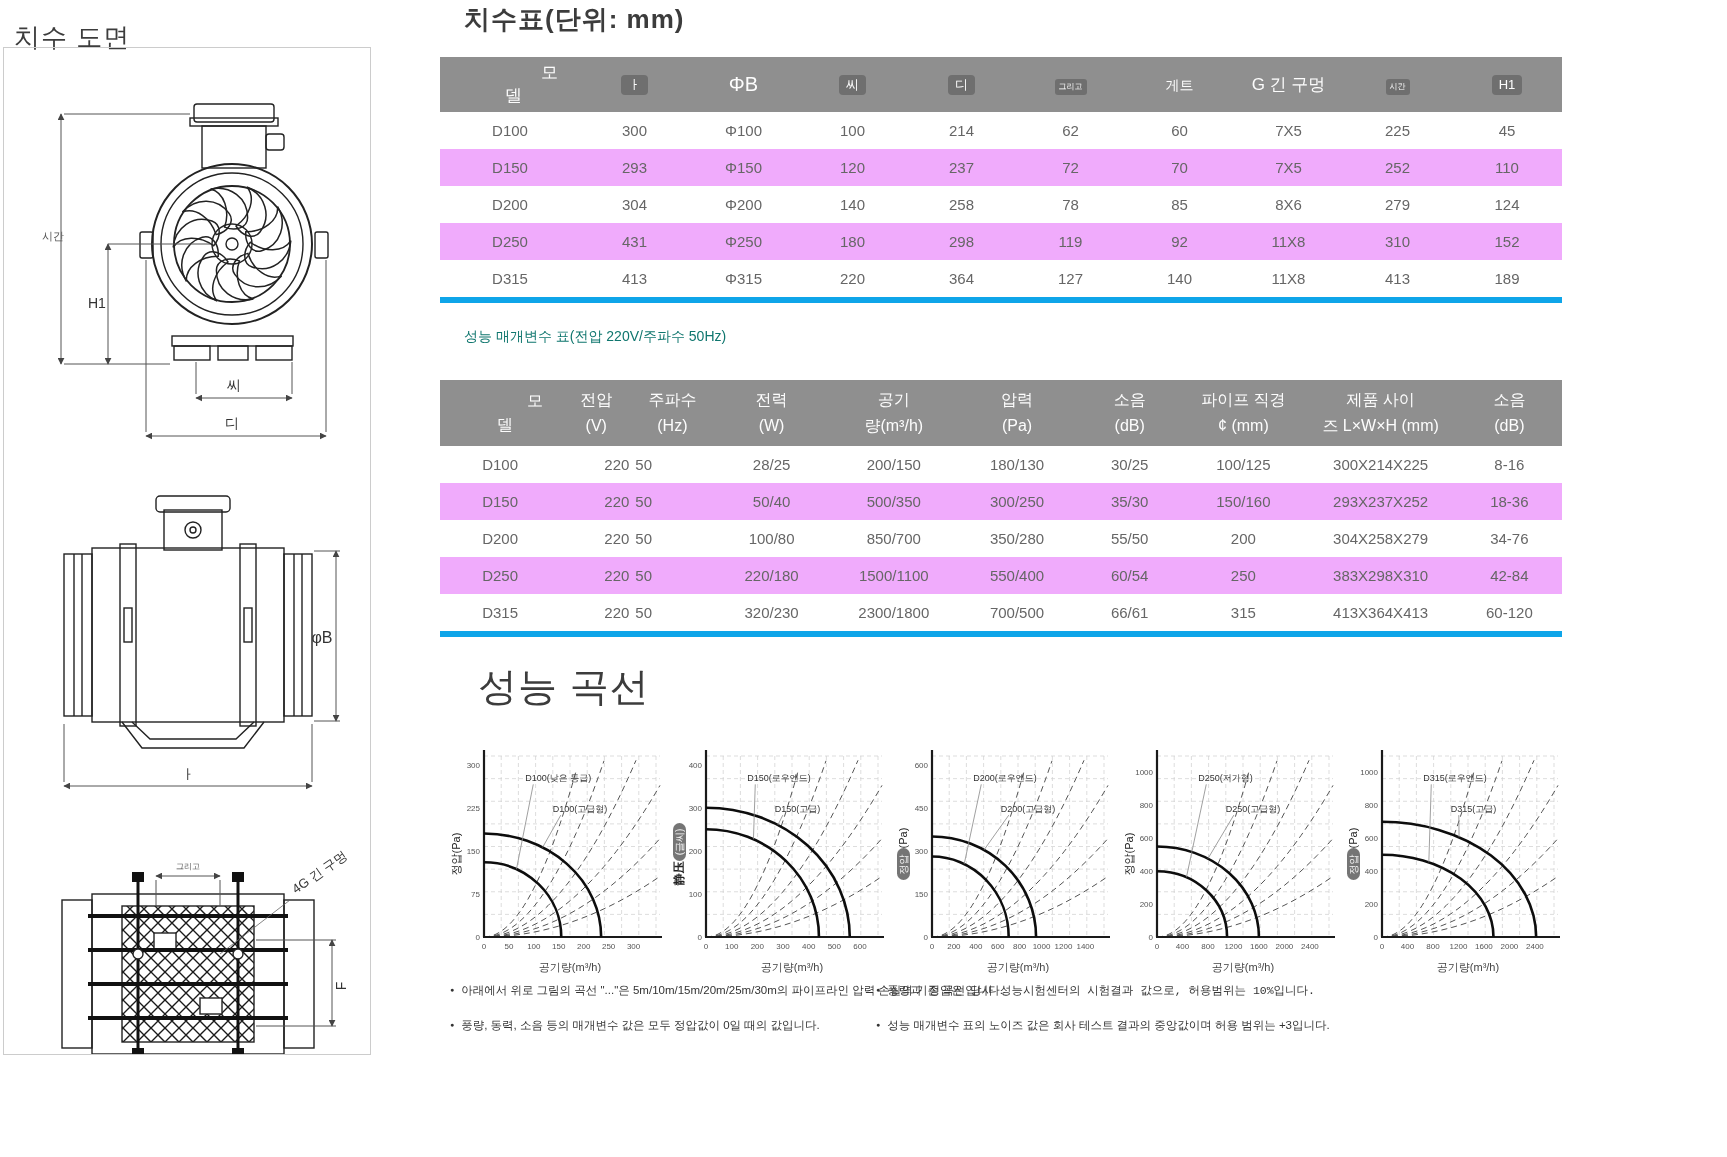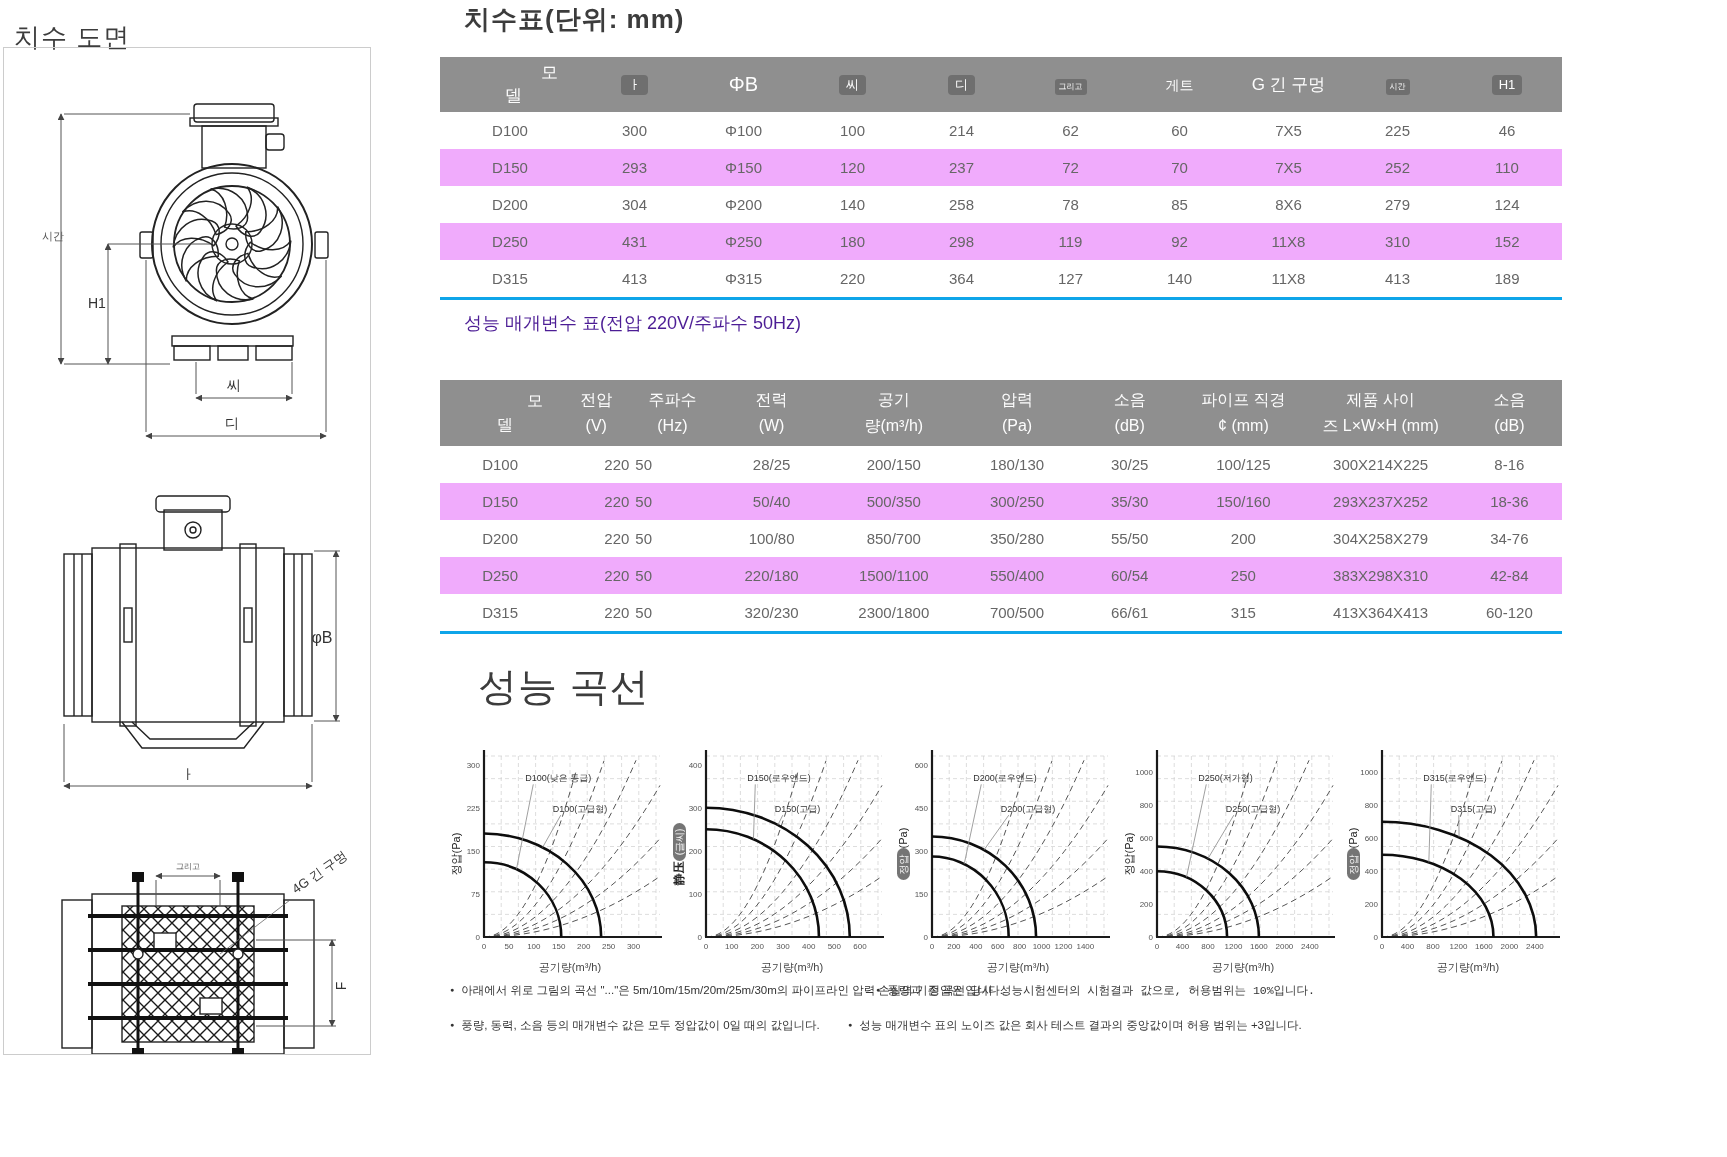--- a/index.html
+++ b/index.html
@@ -2,35 +2,35 @@
 <html><head>
 <meta charset="utf-8">
 <style>
   html,body{margin:0;padding:0;background:#fff;}
   .page{position:relative;width:1727px;height:1157px;background:#ffffff;
         font-family:"Liberation Sans", sans-serif;overflow:hidden;}
 
   .title-lg{position:absolute;font-size:26px;color:#3c3c3c;letter-spacing:1px;}
   #t-left{left:14px;top:20px;}
   #t-dim{left:464px;top:2px;font-weight:bold;}
-  #t-perf{left:464px;top:311px;font-size:18px;color:#4c1d95;letter-spacing:0;}
+  #t-perf{left:464px;top:328px;font-size:14px;color:#0f766e;letter-spacing:0;}
   #t-curves{left:478px;top:660px;font-size:39px;}
 
   #left-box{position:absolute;left:3px;top:47px;width:366px;height:1006px;border:1px solid #cccccc;}
   #left-box svg{display:block;}
 
   table{position:absolute;border-collapse:collapse;table-layout:fixed;}
   #dim-table{left:440px;top:57px;width:1122px;}
   #perf-table{left:440px;top:380px;width:1122px;}
   th{background:#8f8f8f;color:#fdfdfd;font-weight:400;text-align:center;vertical-align:middle;}
   #dim-table th{height:53px;font-size:17px;}
   #perf-table th{height:64px;font-size:16px;line-height:1.6;}
   td{text-align:center;color:#666;font-size:15px;height:35px;background:#fff;}
   tr.zebra td{background:#f0abfc;}
-  tr.last td{border-bottom:3px solid #0ea5e9;}
+  tr.last td{border-bottom:6px solid #0ea5e9;}
   .chip{display:inline-block;background:#6f6f6f;border-radius:4px;padding:1px 7px;font-size:13px;line-height:1.4;}
   .chip-sm{font-size:8px;padding:2px 4px;border-radius:3px;}
   .plain-sm{font-size:14px;}
   .plain-lg{font-size:20px;}
   .model-h div{text-align:left;line-height:1.35;}
   #dim-table .model-h div:first-child{padding-left:100px;}
   #dim-table .model-h div:last-child{padding-left:64px;}
   #perf-table .model-h div{line-height:1.5;}
   #perf-table .model-h div:first-child{padding-left:86px;}
   #perf-table .model-h div:last-child{padding-left:56px;}
@@ -228,21 +228,21 @@
         <tr>
           <td>D100</td>
           <td>300</td>
           <td>Φ100</td>
           <td>100</td>
           <td>214</td>
           <td>62</td>
           <td>60</td>
           <td>7X5</td>
           <td>225</td>
-          <td>46</td>
+          <td>45</td>
         </tr>
         <tr class="zebra">
           <td>D150</td>
           <td>293</td>
           <td>Φ150</td>
           <td>120</td>
           <td>237</td>
           <td>72</td>
           <td>70</td>
           <td>7X5</td>
@@ -641,16 +641,16 @@
           <text x="81.28" y="39.34" font-size="9" fill="#333">D315(로우엔드)</text>
           <line x1="116.8" y1="73.11" x2="117.08148148148148" y2="95.24961940046511" stroke="#888" stroke-width="0.8"></line>
           <text x="108.8" y="70.11" font-size="9" fill="#333">D315(고급)</text>
         </svg><div class="ylab"><span class="b">정압</span><span>(Pa)</span></div><div class="xlab">공기량(m³/h)</div></div>
     </div>
 
   <div id="notes">
       <div class="note" style="left: 450px; top: 983px;">아래에서 위로 그림의 곡선 "..."은 5m/10m/15m/20m/25m/30m의 파이프라인 압력 손실의 기존 곡선입니다.</div>
       <div class="note" style="left: 876px; top: 983px; font-family: Liberation Mono, monospace;">풍량과 정압은 당사 성능시험센터의 시험결과 값으로, 허용범위는 10%입니다.</div>
       <div class="note" style="left: 450px; top: 1018px;">풍량, 동력, 소음 등의 매개변수 값은 모두 정압값이 0일 때의 값입니다.</div>
-      <div class="note" style="left: 848px; top: 1018px;">성능 매개변수 표의 노이즈 값은 회사 테스트 결과의 중앙값이며 허용 범위는 +3입니다.</div>
+      <div class="note" style="left: 876px; top: 1018px;">성능 매개변수 표의 노이즈 값은 회사 테스트 결과의 중앙값이며 허용 범위는 +3입니다.</div>
     </div>
 
 </div>
 
 </body></html>

